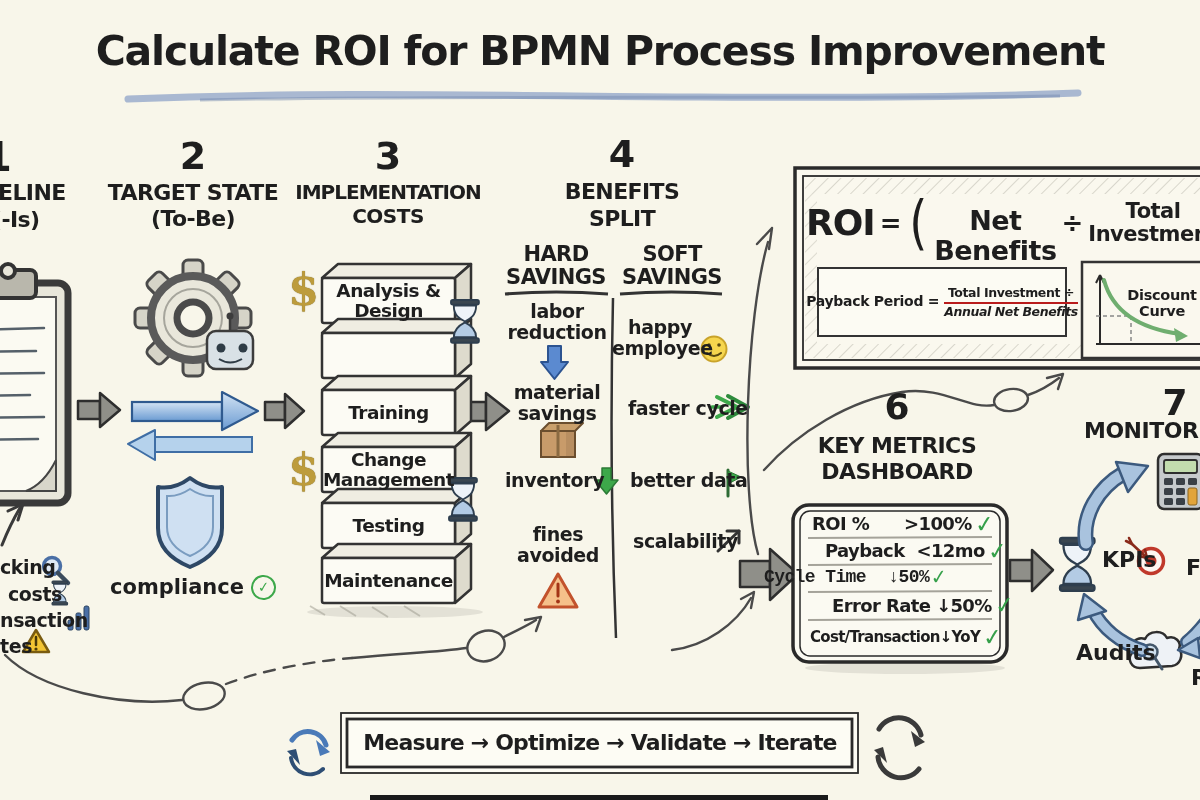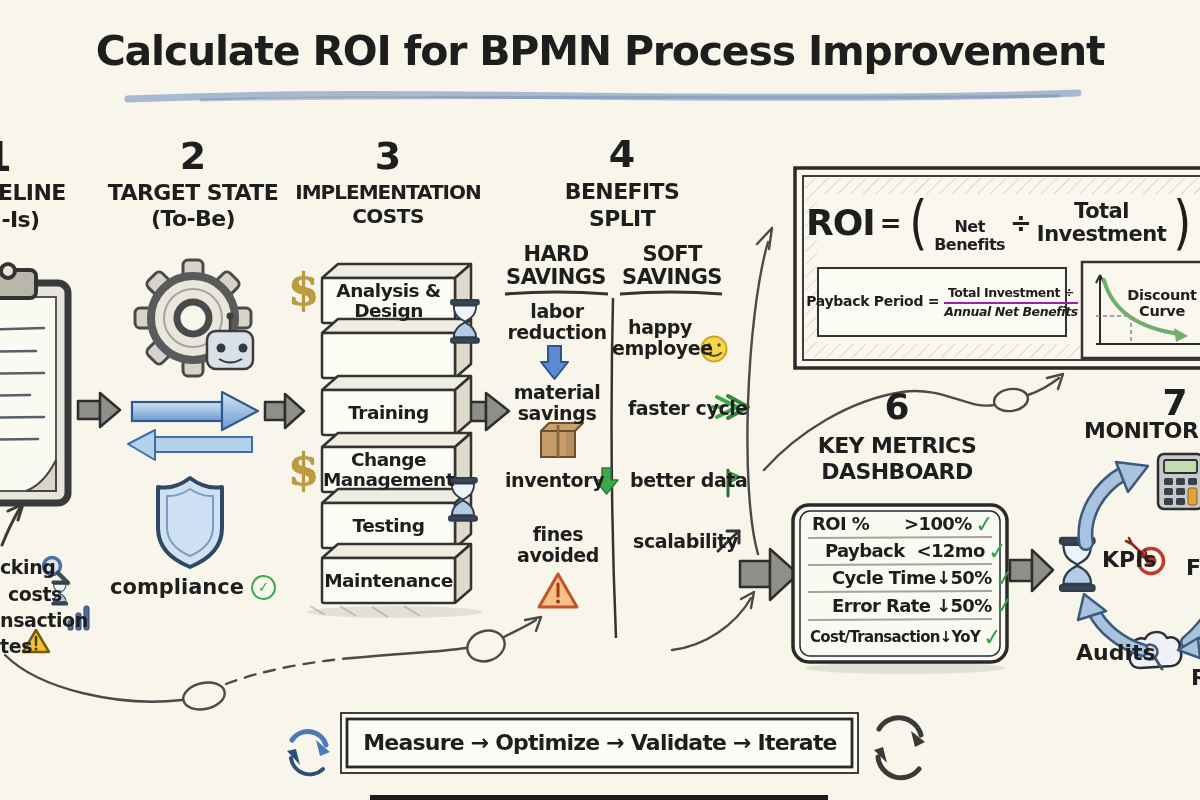--- a/index.html
+++ b/index.html
@@ -11,21 +11,21 @@
   .nw{white-space:nowrap;}
   .num{font-size:38px;}
   .head{font-size:22px;letter-spacing:-0.6px;}
   .item{font-size:19px;letter-spacing:-0.4px;}
   .dollar{font-family:"DejaVu Serif",serif;font-size:45px;color:#bd9c3c;text-shadow:0 0 1px #6b5a1e;}
   .check{color:#35a04a;font-size:23px;display:inline-block;transform:rotate(-6deg);}
   .ccheck{display:inline-flex;align-items:center;justify-content:center;width:21px;height:21px;
           border:2px solid #3da84a;border-radius:50%;color:#3da84a;font-size:14px;margin-left:7px;transform:rotate(-6deg);}
   .formula{display:flex;align-items:center;gap:5px;white-space:nowrap;}
   .frac{text-align:center;font-size:12.5px;letter-spacing:-0.4px;line-height:1.25;}
-  .frac .top{border-bottom:2px solid #a21caf;padding:0 2px 1px;}
+  .frac .top{border-bottom:2px solid #b91c1c;padding:0 2px 1px;}
   .dashrow{display:flex;align-items:center;justify-content:space-between;}
   .dashrow .m{font-size:18px;letter-spacing:-0.6px;white-space:nowrap;}
   .dashrow .v{font-size:18px;letter-spacing:-0.6px;white-space:nowrap;}
   .dashrow .rt{display:flex;align-items:center;gap:3px;}
   .sm .m,.sm .v{font-size:15px;letter-spacing:-0.7px;}
 </style>
 </head>
 <body>
 
 <div id="canvas">
@@ -402,21 +402,21 @@
 <div class="t item c" style="left:516px;top:524px;width:84px;">fines avoided</div>
 <div class="t item c" style="left:612px;top:317px;width:96px;">happy employee</div>
 <div class="t item nw" style="left:628px;top:398px;">faster cycle</div>
 <div class="t item nw" style="left:630px;top:470px;">better data</div>
 <div class="t item nw" style="left:633px;top:531px;">scalability</div>
 
 <div class="t formula" style="left:806px;top:186px;height:74px;">
   <span style="font-size:36px;letter-spacing:-1px;">ROI</span>
   <span style="font-size:26px;">=</span>
   <span style="font-size:58px;font-weight:400;transform:scaleX(.8);line-height:.8;">(</span>
-  <span class="c" style="font-size:16px;letter-spacing:-0.5px;line-height:1.1;margin-top:26px;">
+  <span class="c" style="font-size:27px;letter-spacing:-0.5px;line-height:1.1;margin-top:26px;">
     <span style="display:block;">Net</span>
     <span style="display:block;">Benefits</span>
   </span>
   <span style="font-size:26px;">÷</span>
   <span class="c" style="font-size:21px;letter-spacing:-0.5px;line-height:1.1;">
     <span style="display:block;">Total</span>
     <span style="display:block;">Investment</span>
   </span>
   <span style="font-size:58px;font-weight:400;transform:scaleX(.8);line-height:.8;">)</span>
 
@@ -441,21 +441,21 @@
         <span class="check">✓</span>
       </span>
 </div>
 <div class="t dashrow" style="left:812px;top:538px;width:182px;height:26px;margin-left:13px;">
   <span class="m">Payback</span>
   <span class="rt">
         <span class="v">&lt;12mo</span>
         <span class="check">✓</span>
       </span>
 </div>
-<div class="t dashrow" style="left:832px;top:565px;width:182px;height:26px;">
+<div class="t dashrow" style="left:764px;top:565px;width:182px;height:26px;font-family:Liberation Mono, monospace;">
   <span class="m">Cycle Time</span>
   <span class="rt">
         <span class="v">↓50%</span>
         <span class="check">✓</span>
       </span>
 </div>
 <div class="t dashrow" style="left:812px;top:592px;width:182px;height:27px;margin-left:20px;">
   <span class="m">Error Rate</span>
   <span class="rt">
         <span class="v">↓50%</span>

